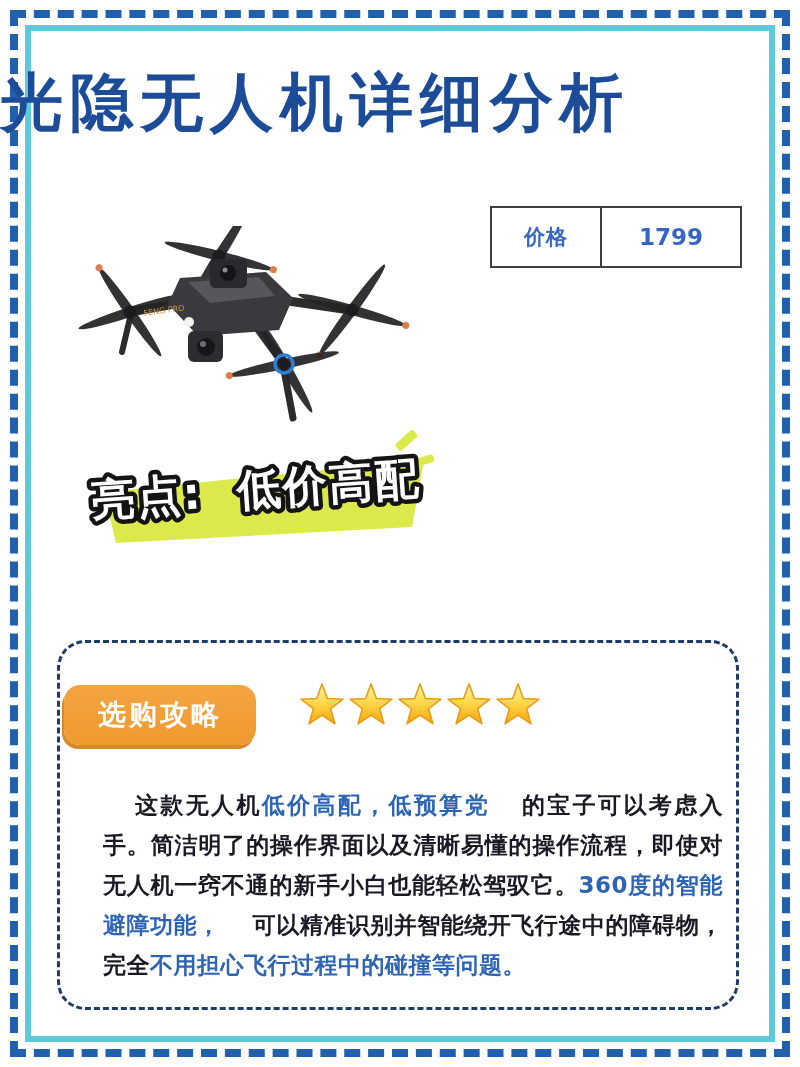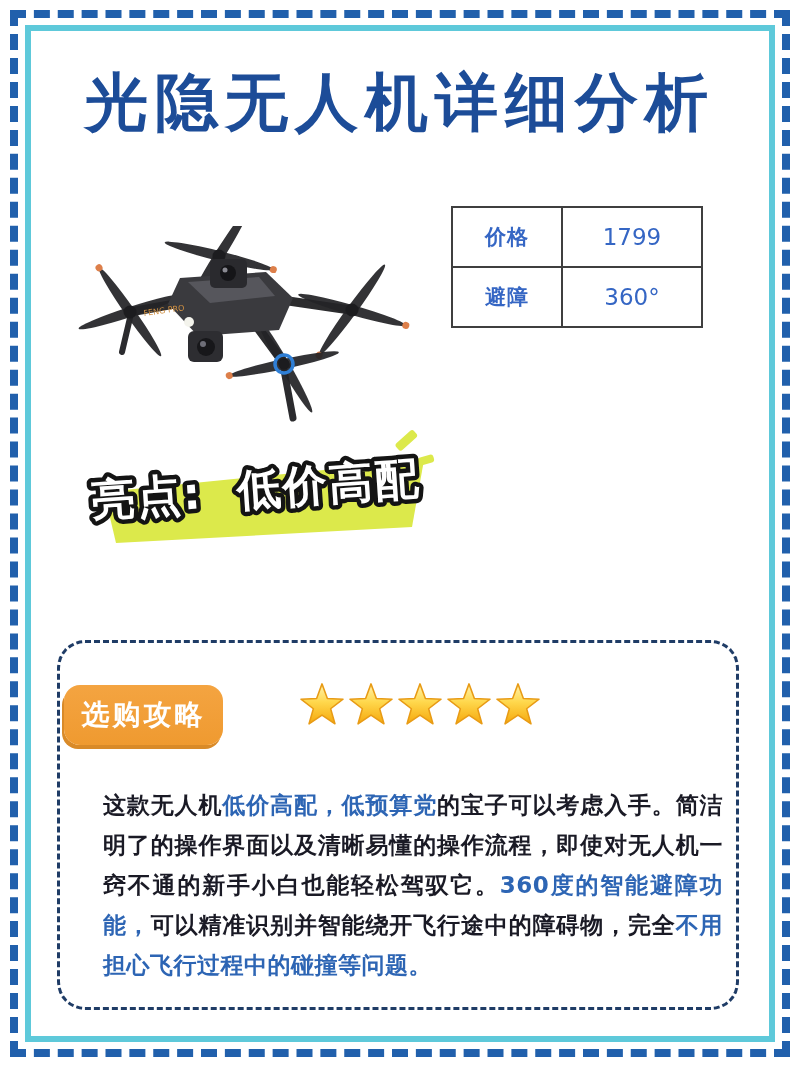--- a/index.html
+++ b/index.html
@@ -20,61 +20,61 @@
   *{margin:0;padding:0;box-sizing:border-box;}
   html,body{background:#ffffff;}
   body{font-family:"DejaVu Sans","Liberation Sans",sans-serif;}
   .page{position:relative;width:800px;height:1067px;background:#ffffff;overflow:hidden;margin:0 auto;}
 
   .outer-frame{position:absolute;inset:10px;border:8px dashed var(--frame-blue);pointer-events:none;}
   .inner-frame{position:absolute;inset:25px;border:6px solid var(--frame-cyan);pointer-events:none;}
 
   .main-title{
     position:absolute;top:70px;left:0;right:0;
-    text-align:center;font-size:63px;line-height:1.05;font-weight:900;
+    font-size:63px;line-height:1.05;font-weight:900;
     color:var(--title-blue);letter-spacing:7px;white-space:nowrap;
   }
 
   .drone-figure{position:absolute;left:60px;top:226px;width:388px;height:224px;}
   .drone-figure svg{width:100%;height:100%;}
 
-  .spec-table{position:absolute;left:451px;top:206px;border-collapse:collapse;background:#fff;}
+  .spec-table{position:absolute;left:490px;top:206px;border-collapse:collapse;background:#fff;}
   .spec-table td{border:2px solid var(--table-border);height:60px;text-align:center;vertical-align:middle;padding:0 6px;}
   .spec-table td.spec-label{min-width:110px;font-size:21px;font-weight:bold;color:var(--table-blue);letter-spacing:1px;}
-  .spec-table td.spec-value{min-width:140px;font-size:23px;font-weight:normal;color:var(--table-blue);}
+  .spec-table td.spec-value{min-width:140px;font-size:23px;font-weight:bold;color:var(--table-blue);}
 
   .highlight-block{position:absolute;left:78px;top:430px;width:364px;height:126px;}
   .highlight-block svg{width:100%;height:100%;overflow:visible;}
   .lime-shape{fill:var(--lime);}
   .highlight-text{
     font-size:44px;font-weight:900;fill:#ffffff;
     stroke:#141414;stroke-width:9;paint-order:stroke;stroke-linejoin:round;
     letter-spacing:2px;white-space:pre;
     font-family:"DejaVu Sans","Liberation Sans",sans-serif;
   }
 
   .review-box{
     position:absolute;left:57px;top:640px;width:682px;height:370px;
     border:3px dashed var(--box-navy);border-radius:28px;background:#fff;
   }
   .review-badge{
-    position:absolute;left:4px;top:42px;width:159px;height:60px;
+    position:absolute;left:4px;top:42px;width:192px;height:60px;
     background:linear-gradient(180deg,var(--orange),var(--orange-deep));
     border-radius:16px;display:flex;align-items:center;justify-content:center;
     box-shadow:-2px 4px 0 var(--orange-shadow);
   }
   .review-badge-label{color:#ffffff;font-size:28px;font-weight:bold;letter-spacing:3px;}
   .star-rating{position:absolute;left:238px;top:36px;display:flex;}
   .star-rating svg{width:48px;height:52px;display:block;margin-right:1px;}
   .review-text{
     position:absolute;left:43px;top:142px;width:620px;
     font-size:23px;line-height:40px;font-weight:bold;letter-spacing:0.5px;
     text-align:justify;
   }
-  .seg-dark{color:var(--text-dark);}
+  .seg-dark{color:var(--text-dark);margin-left:32px;}
   .seg-blue{color:var(--text-blue);}
   .hidden-defs{position:absolute;width:0;height:0;overflow:hidden;}
 </style>
 </head>
 <body>
 
 <svg class="hidden-defs" aria-hidden="true">
   <defs>
     <linearGradient id="star-grad" x1="0" y1="0" x2="0" y2="1">
       <stop offset="0" stop-color="#fff3b0"></stop>
@@ -149,24 +149,20 @@
       <text x="84" y="90" font-size="8" fill="#d09043" transform="rotate(-8 84 90)">FENG PRO</text>
     </svg>
   </div>
 
   <table class="spec-table">
     <tbody>
         <tr>
           <td class="spec-label">价格</td>
           <td class="spec-value">1799</td>
         </tr>
-        <tr>
-          <td class="spec-label">避障</td>
-          <td class="spec-value">360°</td>
-        </tr>
       </tbody>
   </table>
 
   <div class="highlight-block">
     <svg viewBox="0 0 364 126">
       <polygon class="lime-shape" points="26,62 346,30 334,97 38,113"></polygon>
       <rect class="lime-shape" x="316" y="6" width="24" height="9" rx="3" transform="rotate(-42 328 10)"></rect>
       <rect class="lime-shape" x="340" y="26" width="16" height="8" rx="3" transform="rotate(-16 348 30)"></rect>
       <text class="highlight-text" x="14" y="86" transform="rotate(-4 14 86)" xml:space="preserve">亮点:  低价高配</text>
     </svg>

